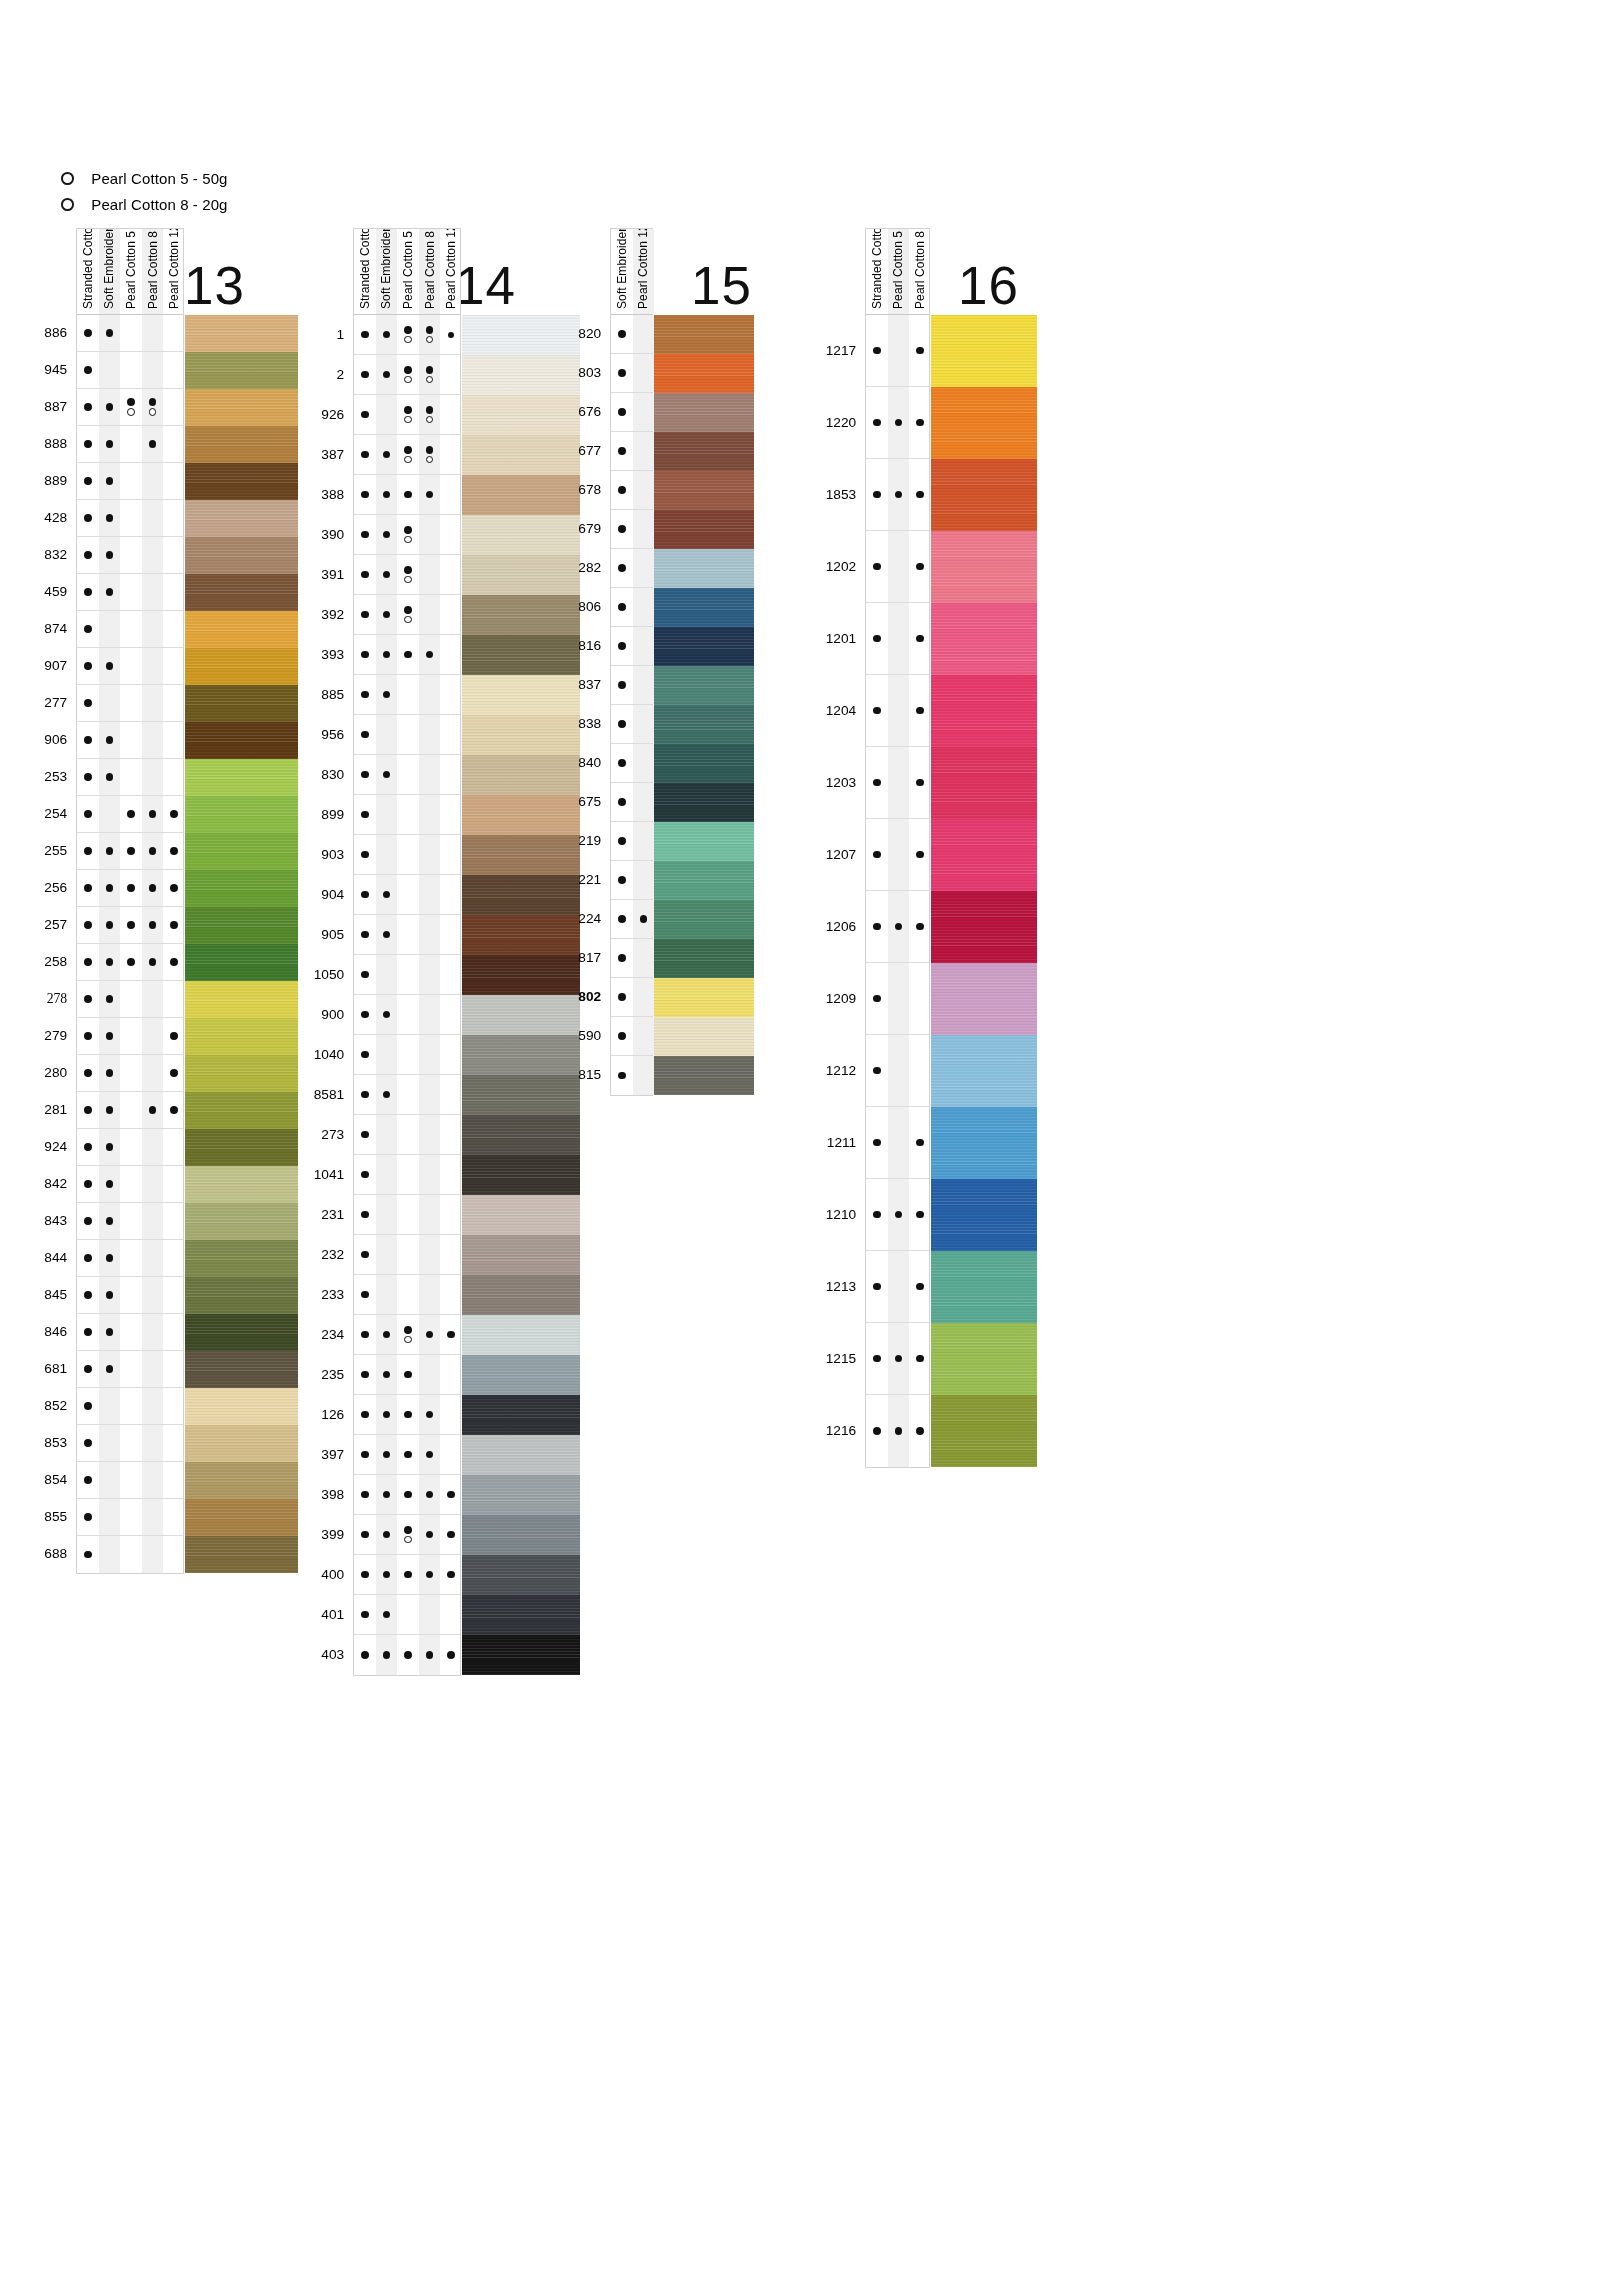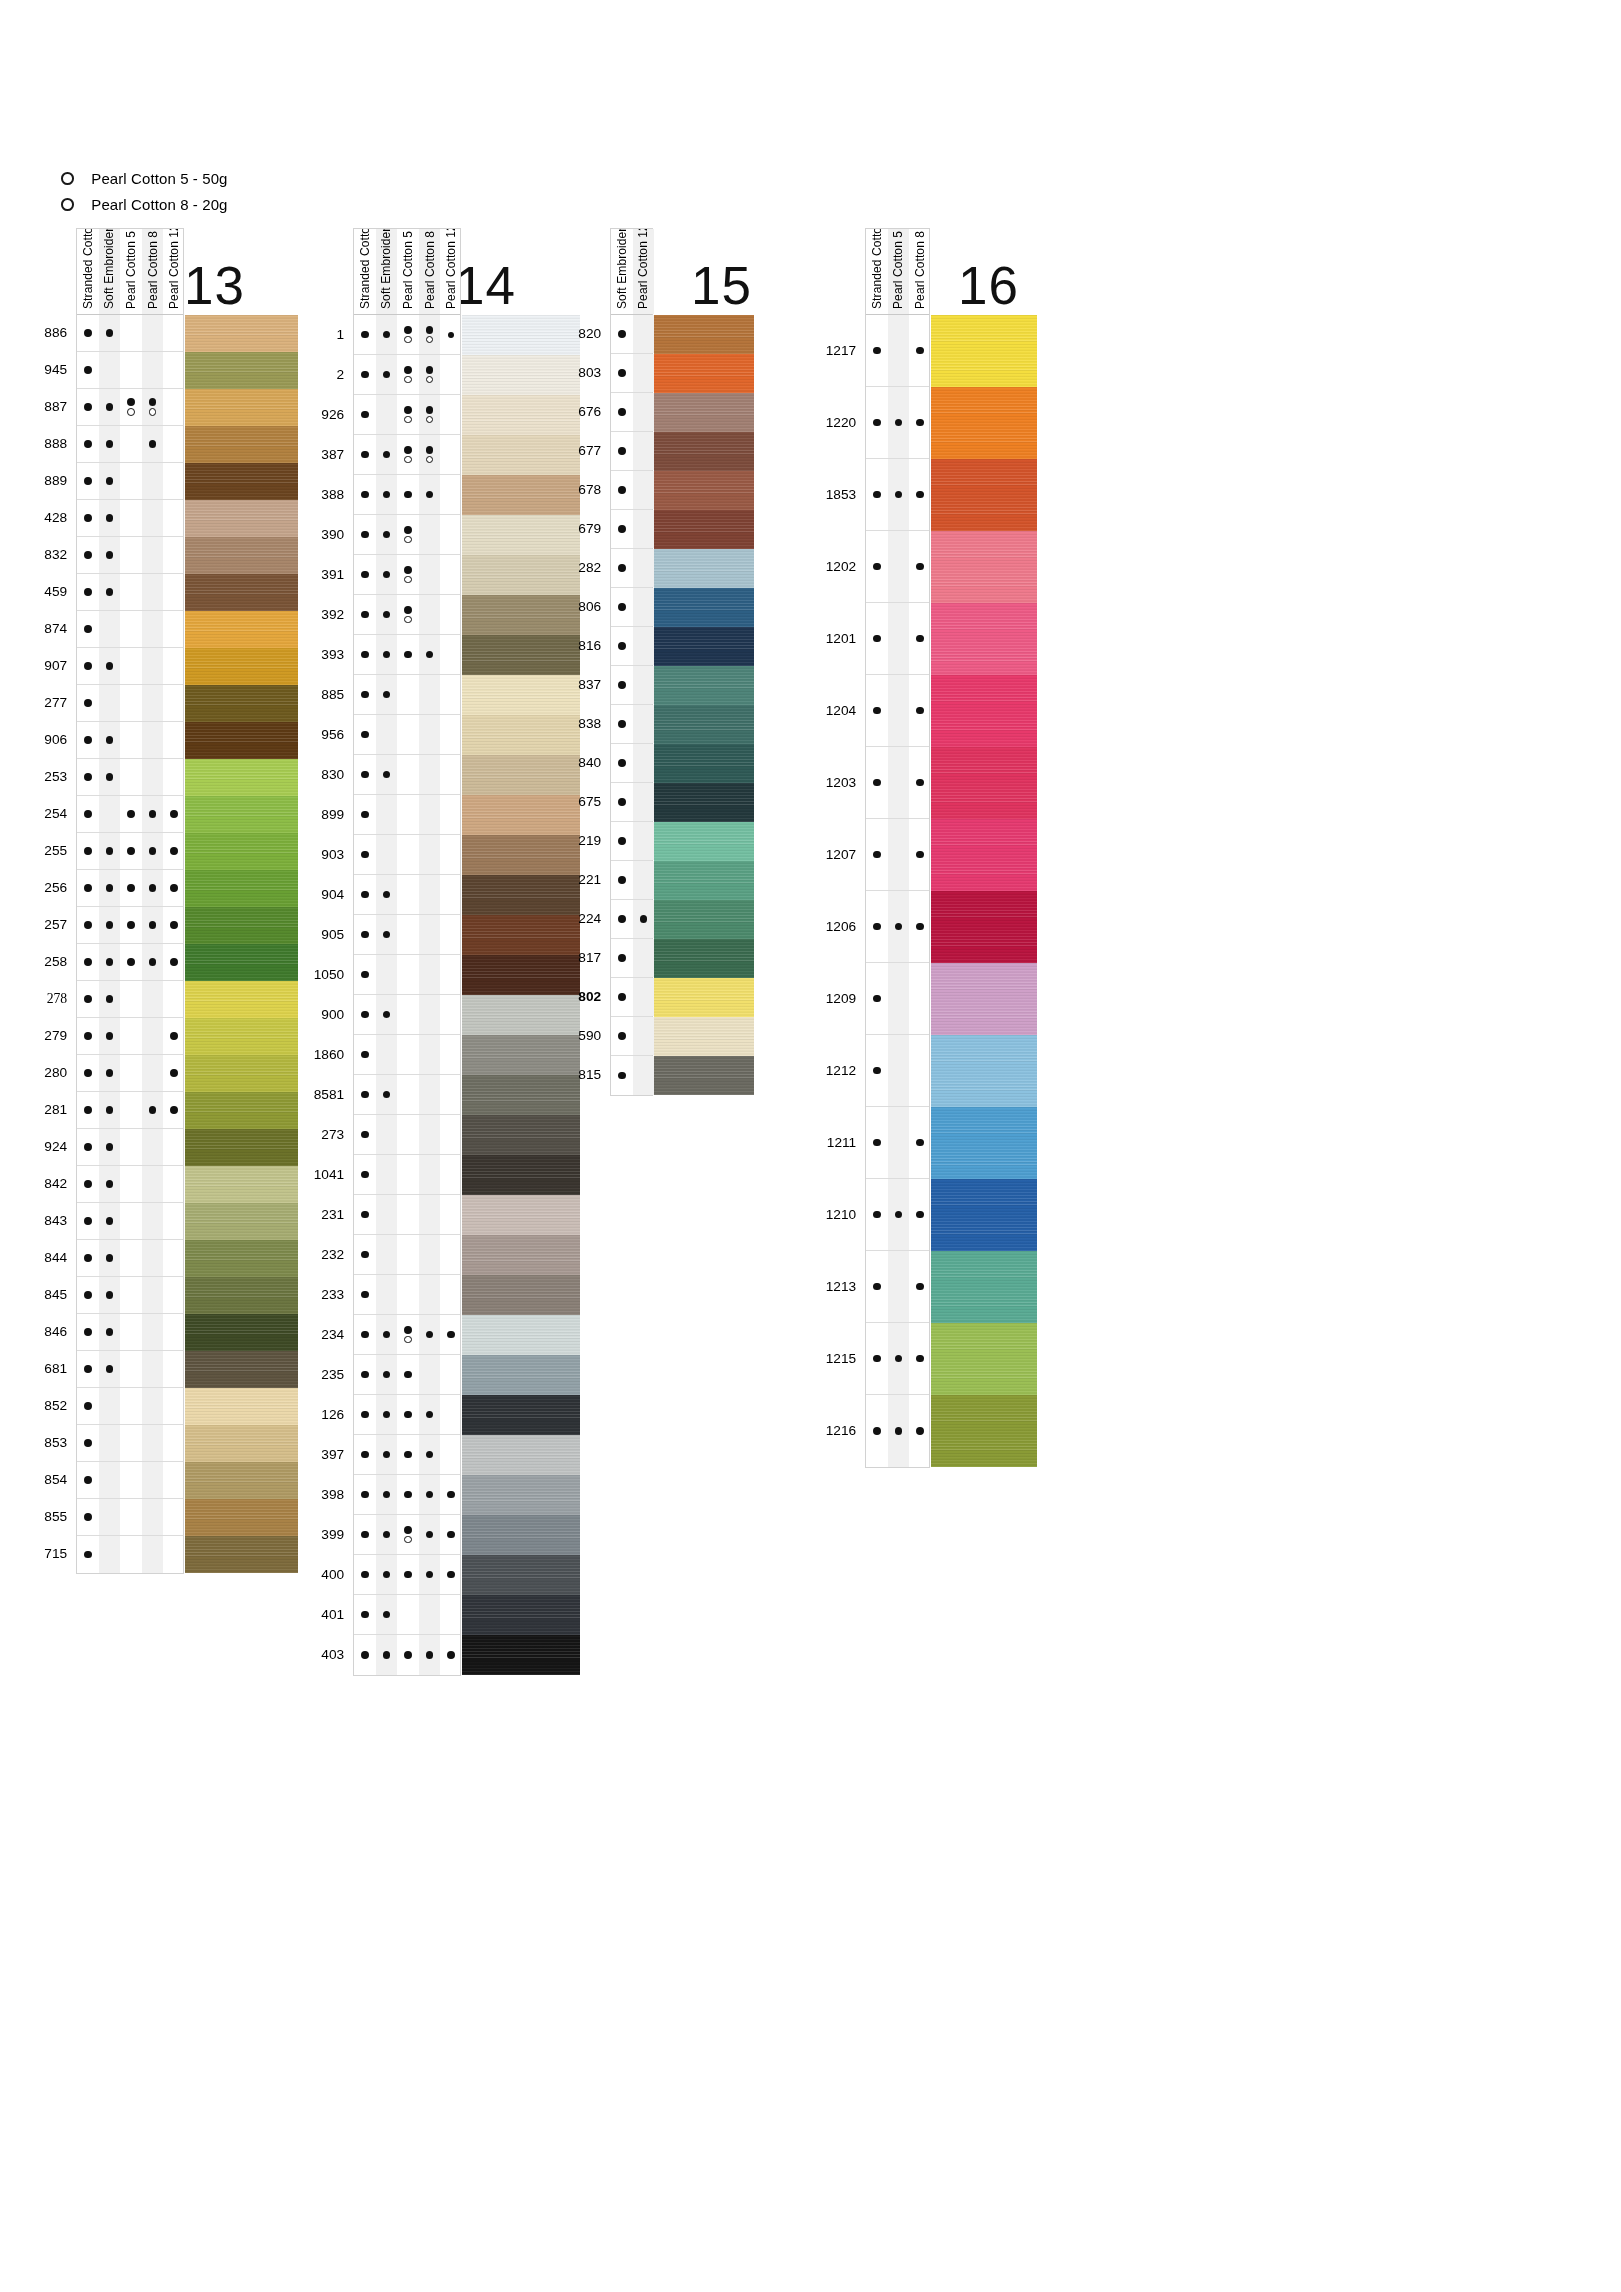--- a/index.html
+++ b/index.html
@@ -228,21 +228,21 @@
         <div class="num-cell" style="height: 37px;">842</div>
         <div class="num-cell" style="height: 37px;">843</div>
         <div class="num-cell" style="height: 37px;">844</div>
         <div class="num-cell" style="height: 37px;">845</div>
         <div class="num-cell" style="height: 37px;">846</div>
         <div class="num-cell" style="height: 37px;">681</div>
         <div class="num-cell" style="height: 37px;">852</div>
         <div class="num-cell" style="height: 37px;">853</div>
         <div class="num-cell" style="height: 37px;">854</div>
         <div class="num-cell" style="height: 37px;">855</div>
-        <div class="num-cell" style="height: 37px;">715</div>
+        <div class="num-cell" style="height: 37px;">688</div>
       </div>
       <div class="grid-col" style="width: 108px;">
         <div class="hdr-row">
           <div class="hdr-cell" style="width: 21.6px;">
             <span>Stranded Cotton</span>
           </div>
           <div class="hdr-cell alt" style="width: 21.6px;">
             <span>Soft Embroidery</span>
           </div>
           <div class="hdr-cell" style="width: 21.6px;">
@@ -713,21 +713,21 @@
         <div class="num-cell" style="height: 40px;">393</div>
         <div class="num-cell" style="height: 40px;">885</div>
         <div class="num-cell" style="height: 40px;">956</div>
         <div class="num-cell" style="height: 40px;">830</div>
         <div class="num-cell" style="height: 40px;">899</div>
         <div class="num-cell" style="height: 40px;">903</div>
         <div class="num-cell" style="height: 40px;">904</div>
         <div class="num-cell" style="height: 40px;">905</div>
         <div class="num-cell" style="height: 40px;">1050</div>
         <div class="num-cell" style="height: 40px;">900</div>
-        <div class="num-cell" style="height: 40px;">1860</div>
+        <div class="num-cell" style="height: 40px;">1040</div>
         <div class="num-cell" style="height: 40px;">8581</div>
         <div class="num-cell" style="height: 40px;">273</div>
         <div class="num-cell" style="height: 40px;">1041</div>
         <div class="num-cell" style="height: 40px;">231</div>
         <div class="num-cell" style="height: 40px;">232</div>
         <div class="num-cell" style="height: 40px;">233</div>
         <div class="num-cell" style="height: 40px;">234</div>
         <div class="num-cell" style="height: 40px;">235</div>
         <div class="num-cell" style="height: 40px;">126</div>
         <div class="num-cell" style="height: 40px;">397</div>

